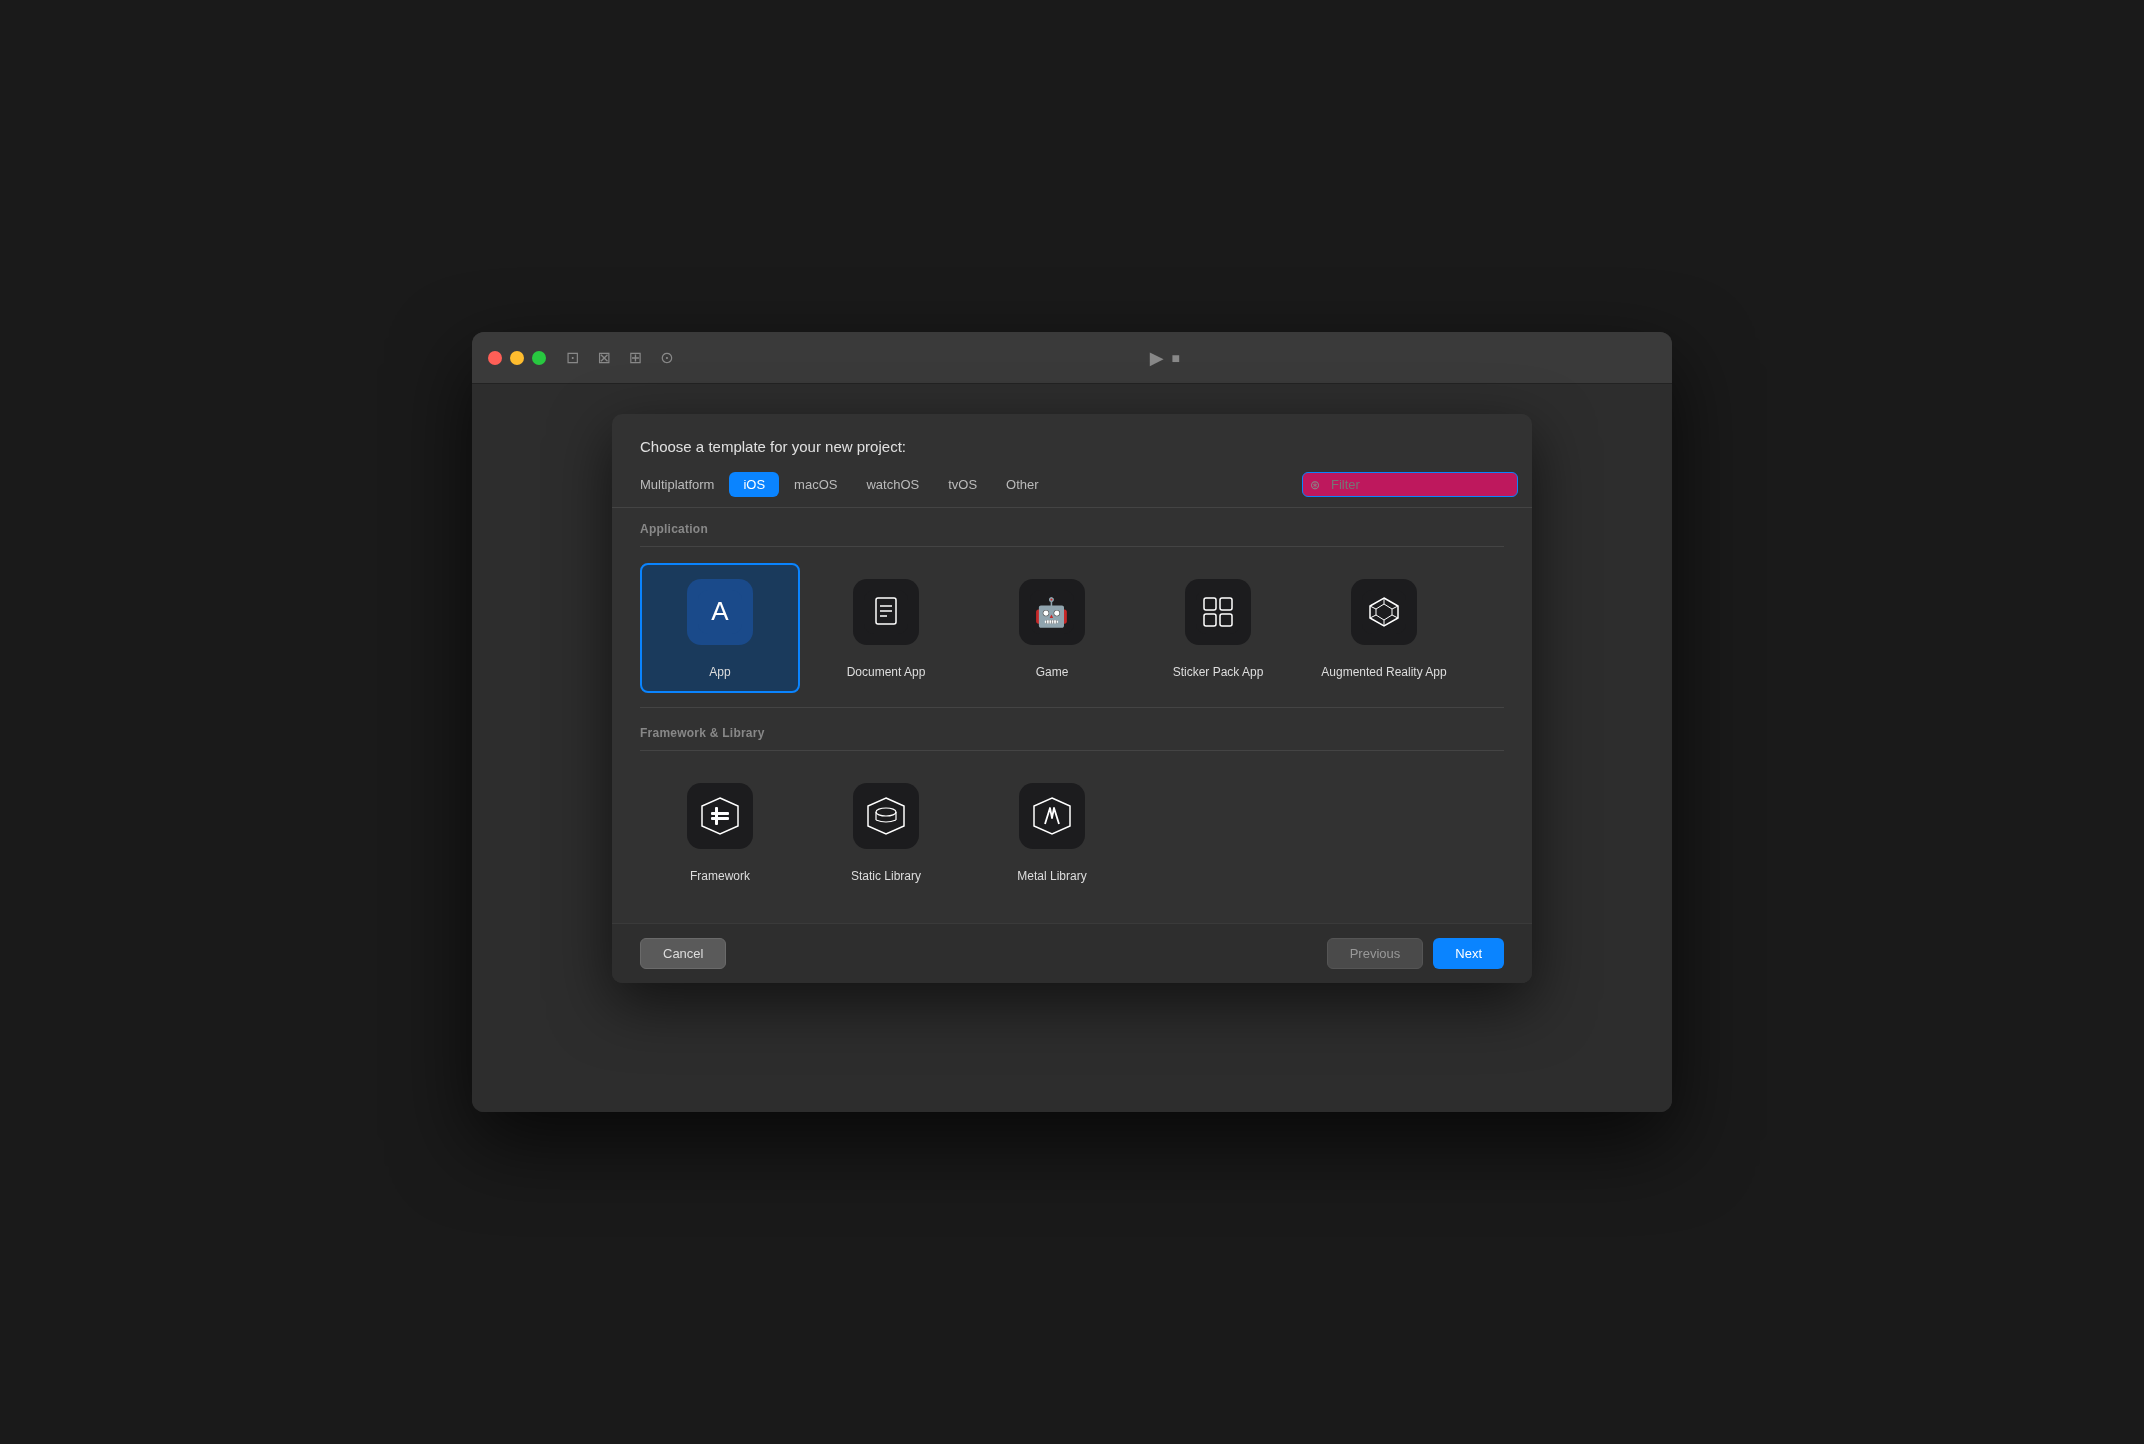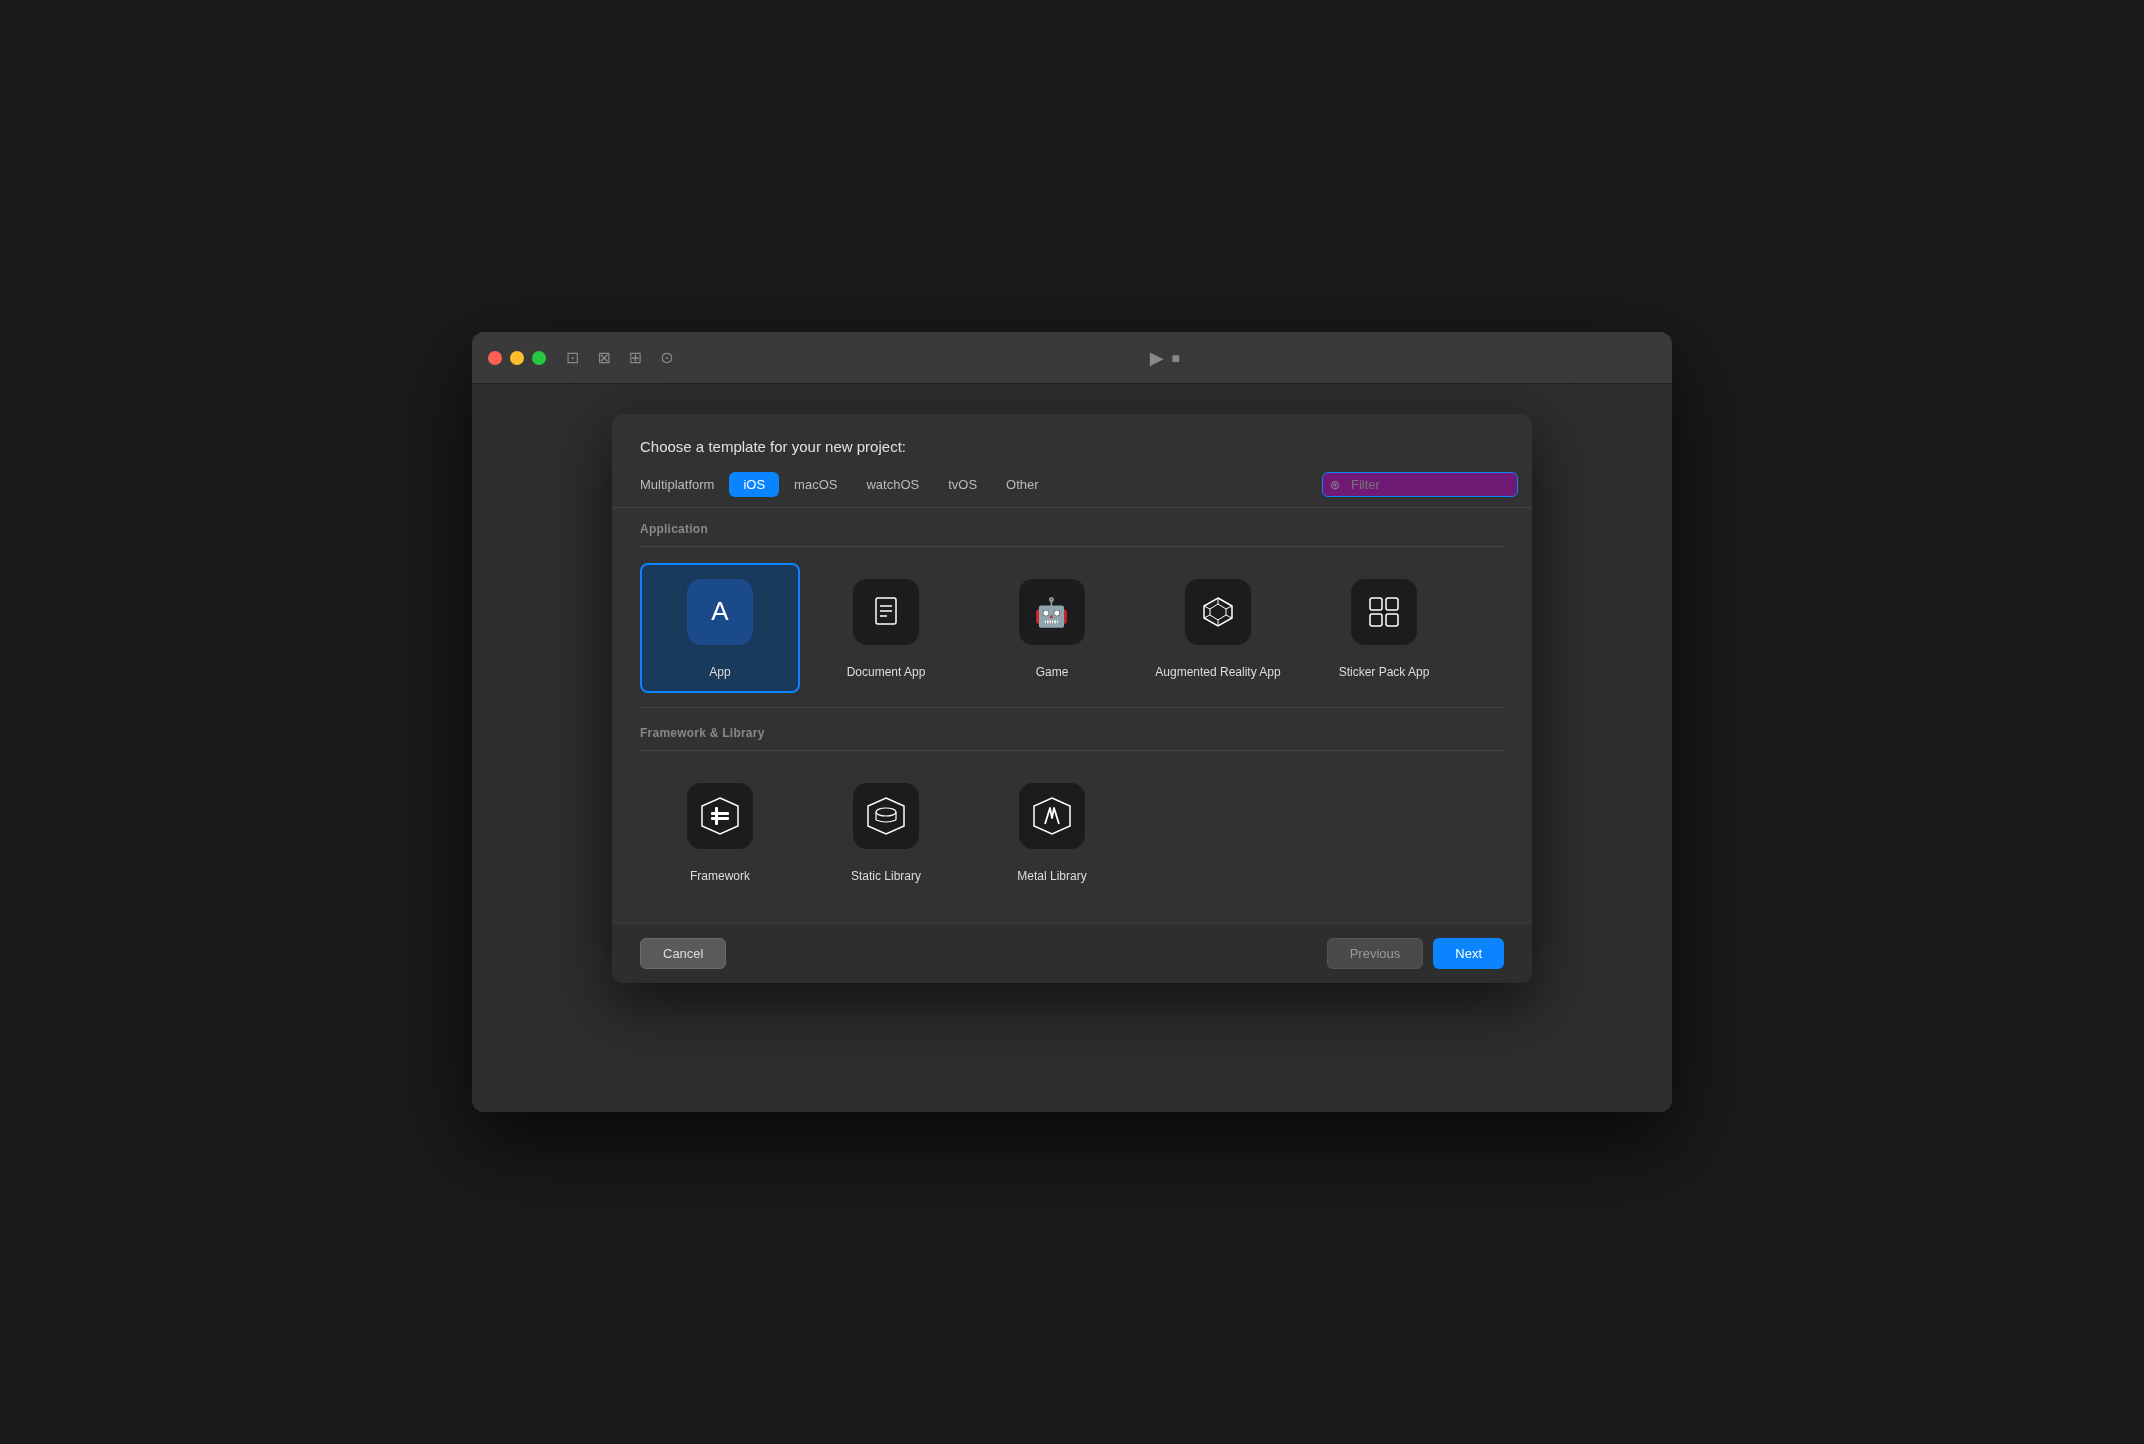--- a/index.html
+++ b/index.html
@@ -133,28 +133,28 @@
     .tab.active {
       background: #0a84ff;
       color: #fff;
     }
 
     .filter-container {
       margin-left: auto;
     }
 
     .filter-input {
-      background: #701a75;
+      background: #be185d;
       border: 1.5px solid #0a84ff;
       border-radius: 6px;
       color: #ccc;
       font-size: 13px;
       padding: 4px 10px 4px 28px;
       outline: none;
-      width: 196px;
+      width: 216px;
       position: relative;
     }
 
     .filter-wrapper {
       position: relative;
       display: flex;
       align-items: center;
     }
 
     .filter-icon {
@@ -357,44 +357,44 @@
                 <text x="22" y="32" text-anchor="middle" font-size="28" fill="white">🤖</text>
               </svg>
             </div>
             <span class="template-name">Game</span>
           </div>
 
           <div class="template-item">
             <div class="template-icon-container">
               <svg viewBox="0 0 44 44" fill="none" xmlns="http://www.w3.org/2000/svg">
                 <rect width="44" height="44" rx="10" fill="#1c1c1e"></rect>
+                <rect x="8" y="8" width="12" height="12" rx="2" stroke="white" stroke-width="1.5" fill="none"></rect>
+                <rect x="24" y="8" width="12" height="12" rx="2" stroke="white" stroke-width="1.5" fill="none"></rect>
+                <rect x="8" y="24" width="12" height="12" rx="2" stroke="white" stroke-width="1.5" fill="none"></rect>
+                <rect x="24" y="24" width="12" height="12" rx="2" stroke="white" stroke-width="1.5" fill="none"></rect>
+              </svg>
+            </div>
+            <span class="template-name">Sticker Pack App</span>
+          </div>
+
+          <div class="template-item">
+            <div class="template-icon-container">
+              <svg viewBox="0 0 44 44" fill="none" xmlns="http://www.w3.org/2000/svg">
+                <rect width="44" height="44" rx="10" fill="#1c1c1e"></rect>
                 <polygon points="22,8 36,16 36,28 22,36 8,28 8,16" stroke="white" stroke-width="1.5" fill="none"></polygon>
                 <polygon points="22,14 30,19 30,25 22,30 14,25 14,19" stroke="white" stroke-width="1" fill="none"></polygon>
                 <line x1="22" y1="8" x2="22" y2="14" stroke="white" stroke-width="1"></line>
                 <line x1="36" y1="16" x2="30" y2="19" stroke="white" stroke-width="1"></line>
                 <line x1="36" y1="28" x2="30" y2="25" stroke="white" stroke-width="1"></line>
                 <line x1="22" y1="36" x2="22" y2="30" stroke="white" stroke-width="1"></line>
                 <line x1="8" y1="28" x2="14" y2="25" stroke="white" stroke-width="1"></line>
                 <line x1="8" y1="16" x2="14" y2="19" stroke="white" stroke-width="1"></line>
               </svg>
             </div>
             <span class="template-name">Augmented Reality App</span>
-          </div>
-
-          <div class="template-item">
-            <div class="template-icon-container">
-              <svg viewBox="0 0 44 44" fill="none" xmlns="http://www.w3.org/2000/svg">
-                <rect width="44" height="44" rx="10" fill="#1c1c1e"></rect>
-                <rect x="8" y="8" width="12" height="12" rx="2" stroke="white" stroke-width="1.5" fill="none"></rect>
-                <rect x="24" y="8" width="12" height="12" rx="2" stroke="white" stroke-width="1.5" fill="none"></rect>
-                <rect x="8" y="24" width="12" height="12" rx="2" stroke="white" stroke-width="1.5" fill="none"></rect>
-                <rect x="24" y="24" width="12" height="12" rx="2" stroke="white" stroke-width="1.5" fill="none"></rect>
-              </svg>
-            </div>
-            <span class="template-name">Sticker Pack App</span>
           </div>
 
 
         </div>
 
         <hr class="section-divider">
 
         <div class="section-label">Framework &amp; Library</div>
         <div class="template-grid">
 

